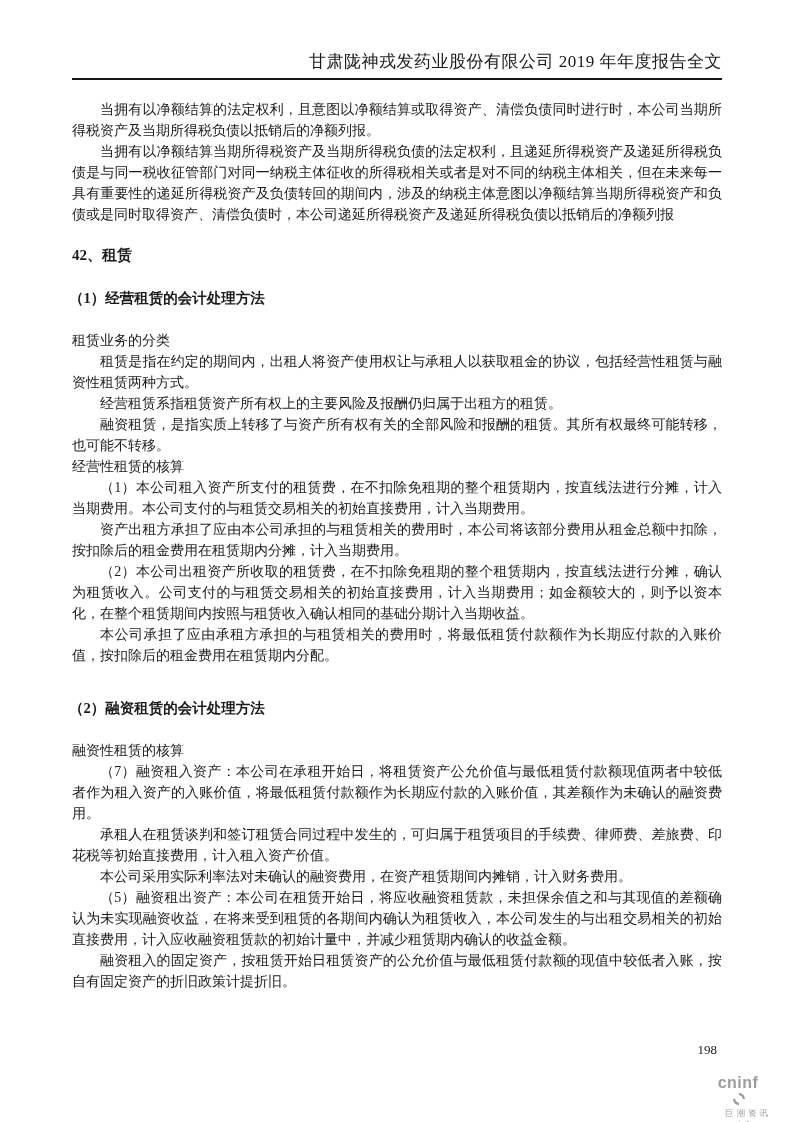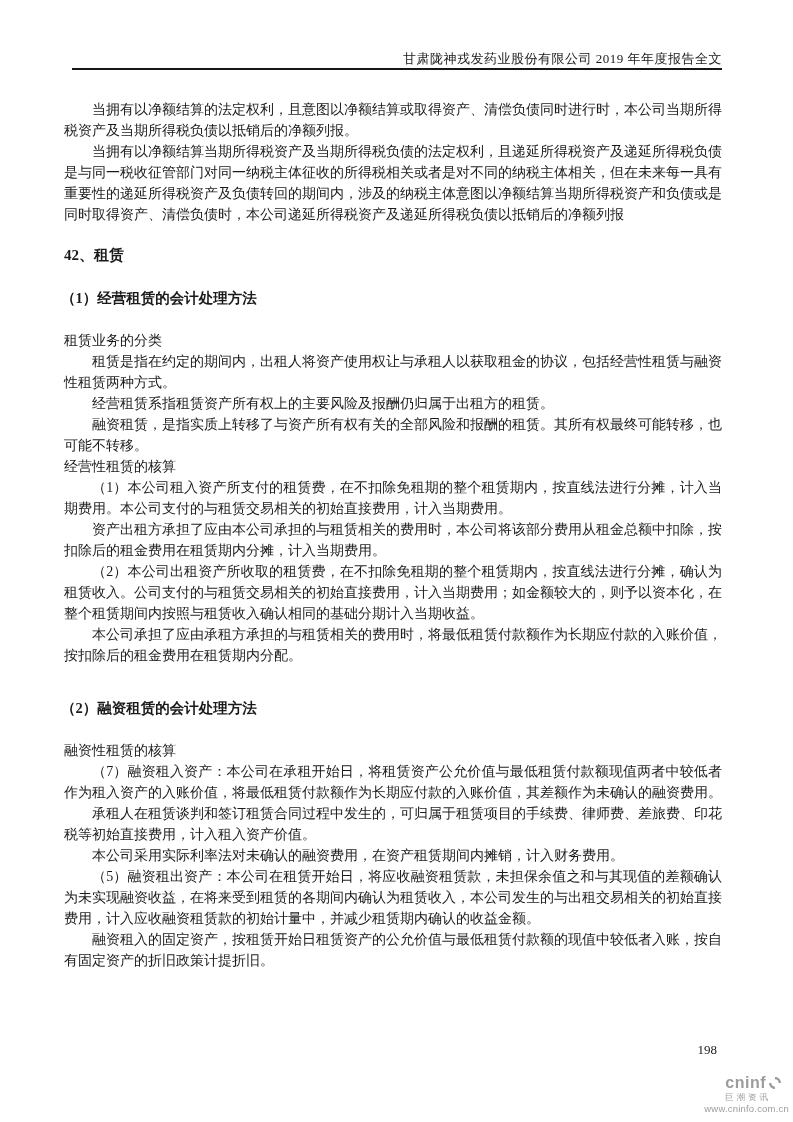--- a/index.html
+++ b/index.html
@@ -8,27 +8,28 @@
     background: #ffffff;
     position: relative;
     font-family: "Liberation Serif", "DejaVu Serif", serif;
     color: #1a1a1a;
     overflow: hidden;
   }
   .page-header {
     position: absolute;
     left: 72px; right: 71px; top: 50px;
     text-align: right;
-    font-size: 13px;
+    font-size: 17px;
     letter-spacing: 0.5px;
+    padding-bottom: 5px;
     border-bottom: 2px solid #161616;
   }
   .doc-body {
     position: absolute;
-    left: 64px; right: 71px; top: 99px;
+    left: 72px; right: 71px; top: 99px;
   }
   .doc-body p, .doc-body .plain {
     margin: 0;
     font-size: 14px;
     line-height: 21px;
     text-align: justify;
   }
   .para { text-indent: 2em; }
   .h1 {
     font-weight: bold;
@@ -53,20 +54,21 @@
     width: 96px;
     color: #9c9c9c;
     font-family: "Liberation Sans", "DejaVu Sans", sans-serif;
     line-height: 1;
   }
   .logo-row {
     display: flex;
     align-items: center;
     justify-content: flex-end;
     padding-right: 6px;
+    flex-direction: column;
   }
   .logo-brand {
     font-weight: bold;
     font-size: 16px;
     letter-spacing: 0.5px;
   }
   .logo-name {
     text-align: center;
     font-size: 8.5px;
     letter-spacing: 3px;

